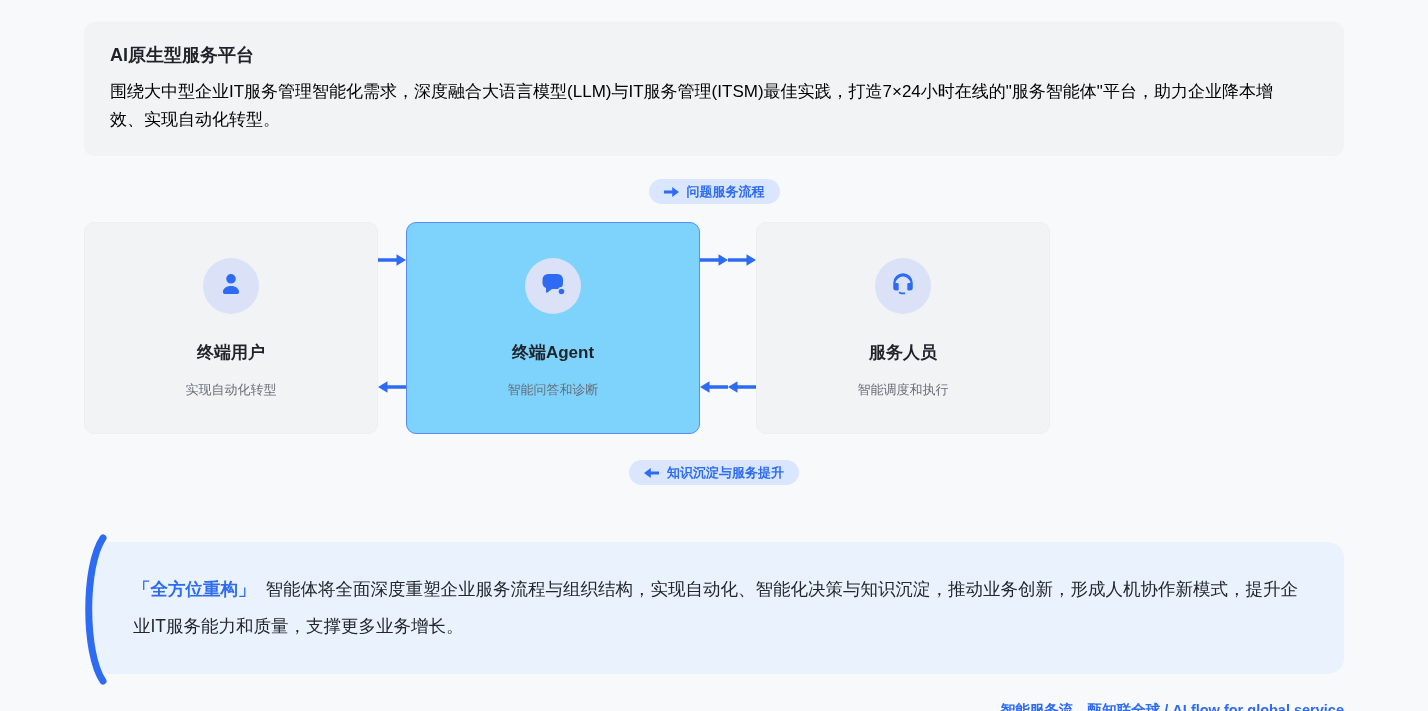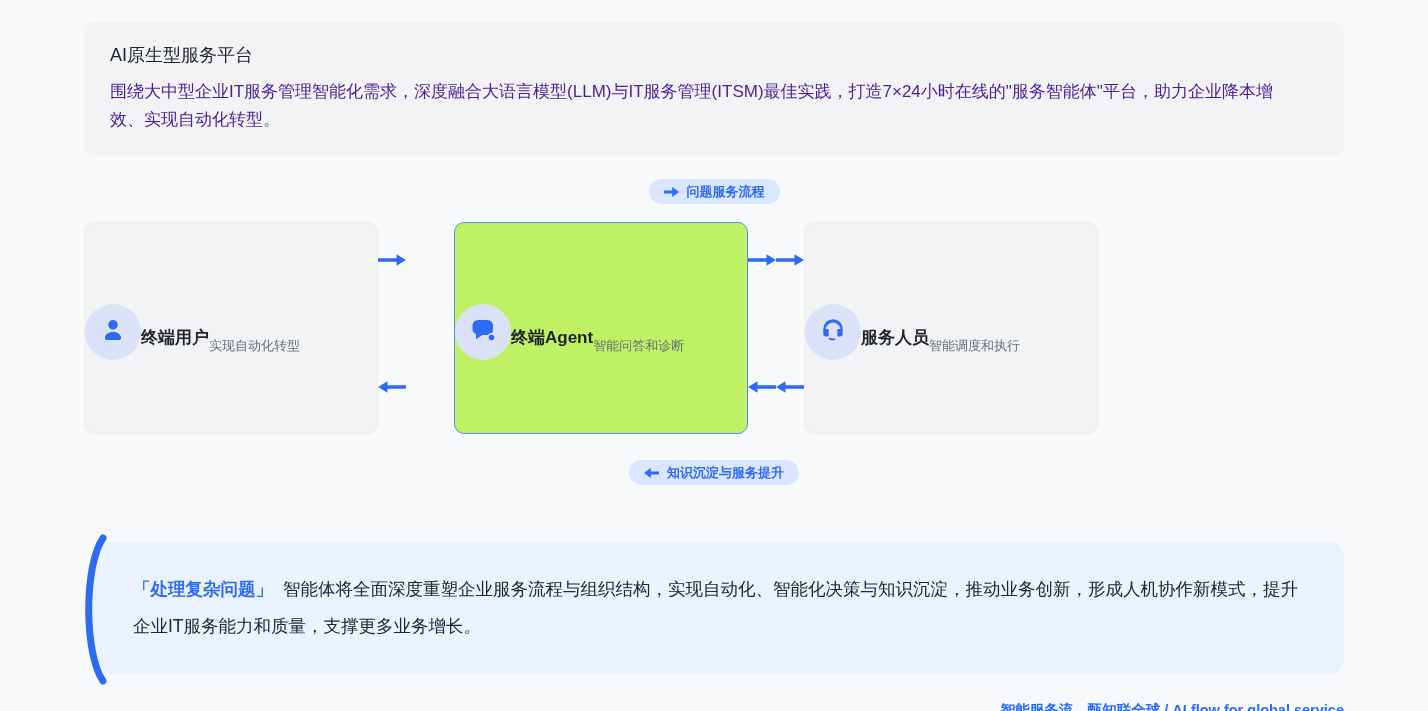--- a/index.html
+++ b/index.html
@@ -10,45 +10,45 @@
     color:#1f2329;
   }
   .container { width:1260px; margin:0 auto; padding-top:22px; }
 
   
   .header-card {
     background:#f2f3f5;
     border-radius:10px;
     padding:21px 26px 23px 26px;
   }
-  .header-title { font-size:18px; font-weight:normal; margin-bottom:11px; }
-  .header-desc  { font-size:17px; line-height:1.62; color:#4c1d95; max-width:1190px; }
+  .header-title { font-size:18px; font-weight:bold; margin-bottom:11px; }
+  .header-desc  { font-size:17px; line-height:1.62; color:#000000; max-width:1190px; }
 
   
   .badge-row { display:flex; justify-content:center; }
   .badge-row.top { margin:23px 0 18px 0; }
   .badge-row.bottom { margin:26px 0 0 0; }
   .badge {
     display:inline-flex; align-items:center; gap:8px;
     background:#d9e6fd; color:#2e6bf3;
     font-size:13px; font-weight:bold;
     padding:6px 15px; border-radius:14px;
     line-height:1;
   }
   .badge svg { display:block; }
 
   
   .flow-row { display:flex; align-items:stretch; height:212px; }
   .flow-card {
     width:294px; border-radius:10px;
-    display:flex; flex-direction:row; align-items:center;
+    display:flex; flex-direction:column; align-items:center;
     padding-top:35px;
   }
   .flow-card.plain { background:#f2f3f5; border:1px solid #eceef0; }
-  .flow-card.highlight { background:#bef264; border:1.5px solid #5a8bf8;margin-left:48px; }
+  .flow-card.highlight { background:#7dd3fc; border:1.5px solid #5a8bf8; }
   .icon-circle {
     width:56px; height:56px; border-radius:50%;
     background:#dbe2f7;
     display:flex; align-items:center; justify-content:center;
     margin-bottom:27px;
   }
   .flow-title { font-size:17px; font-weight:bold; margin-bottom:17px; }
   .flow-sub { font-size:13px; color:#686e78; }
 
   .arrow-col {
@@ -196,19 +196,19 @@
       </span>
       <span>知识沉淀与服务提升</span>
     </div>
   </div>
 
   <div class="quote-wrap">
     <svg class="quote-bracket" viewBox="0 0 26 151" preserveAspectRatio="none">
       <path d="M22 4 C 3 32 3 119 22 147" stroke="#2e6bf3" stroke-width="7" fill="none" stroke-linecap="round"></path>
     </svg>
     <div class="quote-card">
-      <span class="quote-highlight">「处理复杂问题」</span><span>智能体将全面深度重塑企业服务流程与组织结构，实现自动化、智能化决策与知识沉淀，推动业务创新，形成人机协作新模式，提升企业IT服务能力和质量，支撑更多业务增长。</span>
+      <span class="quote-highlight">「全方位重构」</span><span>智能体将全面深度重塑企业服务流程与组织结构，实现自动化、智能化决策与知识沉淀，推动业务创新，形成人机协作新模式，提升企业IT服务能力和质量，支撑更多业务增长。</span>
     </div>
   </div>
 
   <div class="footer">智能服务流，甄知联全球 / AI flow for global service</div>
 
 </div>
 
 </body></html>

